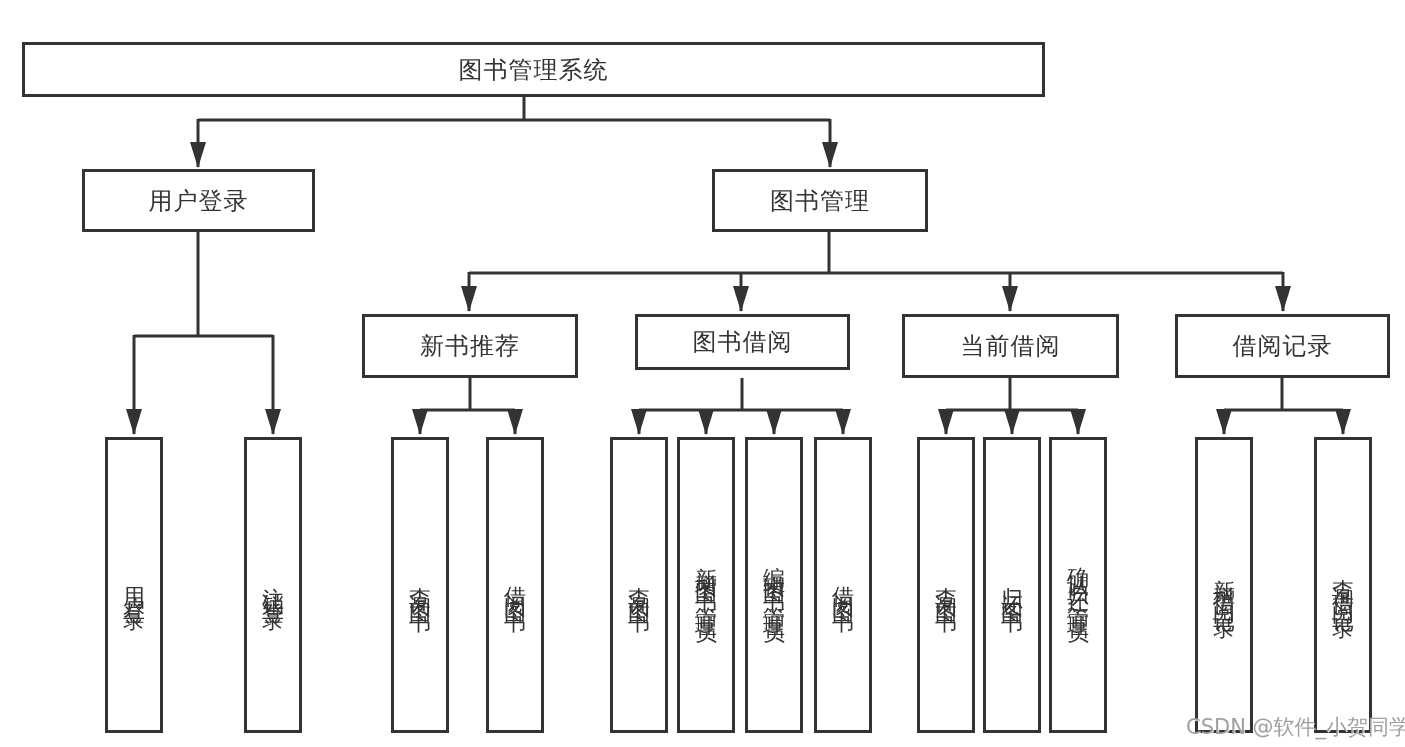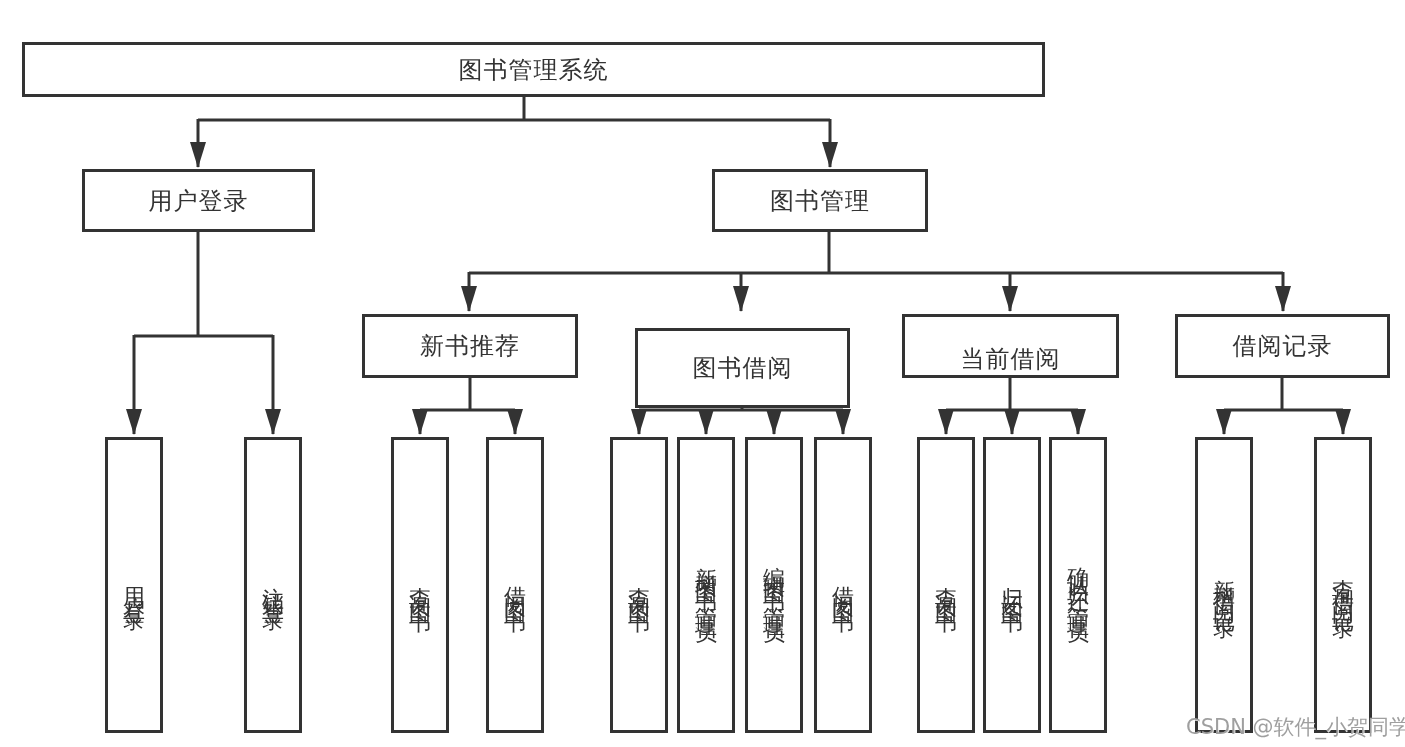--- a/index.html
+++ b/index.html
@@ -107,24 +107,24 @@
   <div class="node h-node" style="left:82px; top:169px; width:233px; height:63px;">
     <span>用户登录</span>
   </div>
   <div class="node h-node" style="left:712px; top:169px; width:216px; height:63px;">
     <span>图书管理</span>
   </div>
 
   <div class="node h-node" style="left:362px; top:314px; width:216px; height:64px;">
     <span>新书推荐</span>
   </div>
-  <div class="node h-node" style="left:635px; top:328px; width:215px; height:80px;">
+  <div class="node h-node" style="left:635px; top:314px; width:215px; height:56px;">
     <span>图书借阅</span>
   </div>
-  <div class="node h-node" style="left:902px; top:314px; width:217px; height:64px;align-items:flex-end;">
+  <div class="node h-node" style="left:902px; top:314px; width:217px; height:64px;">
     <span>当前借阅</span>
   </div>
   <div class="node h-node" style="left:1175px; top:314px; width:215px; height:64px;">
     <span>借阅记录</span>
   </div>
 
   <div class="node leaf" style="left:105px;">
     <span class="vtext">用户登录</span>
   </div>
   <div class="node leaf" style="left:244px;">

